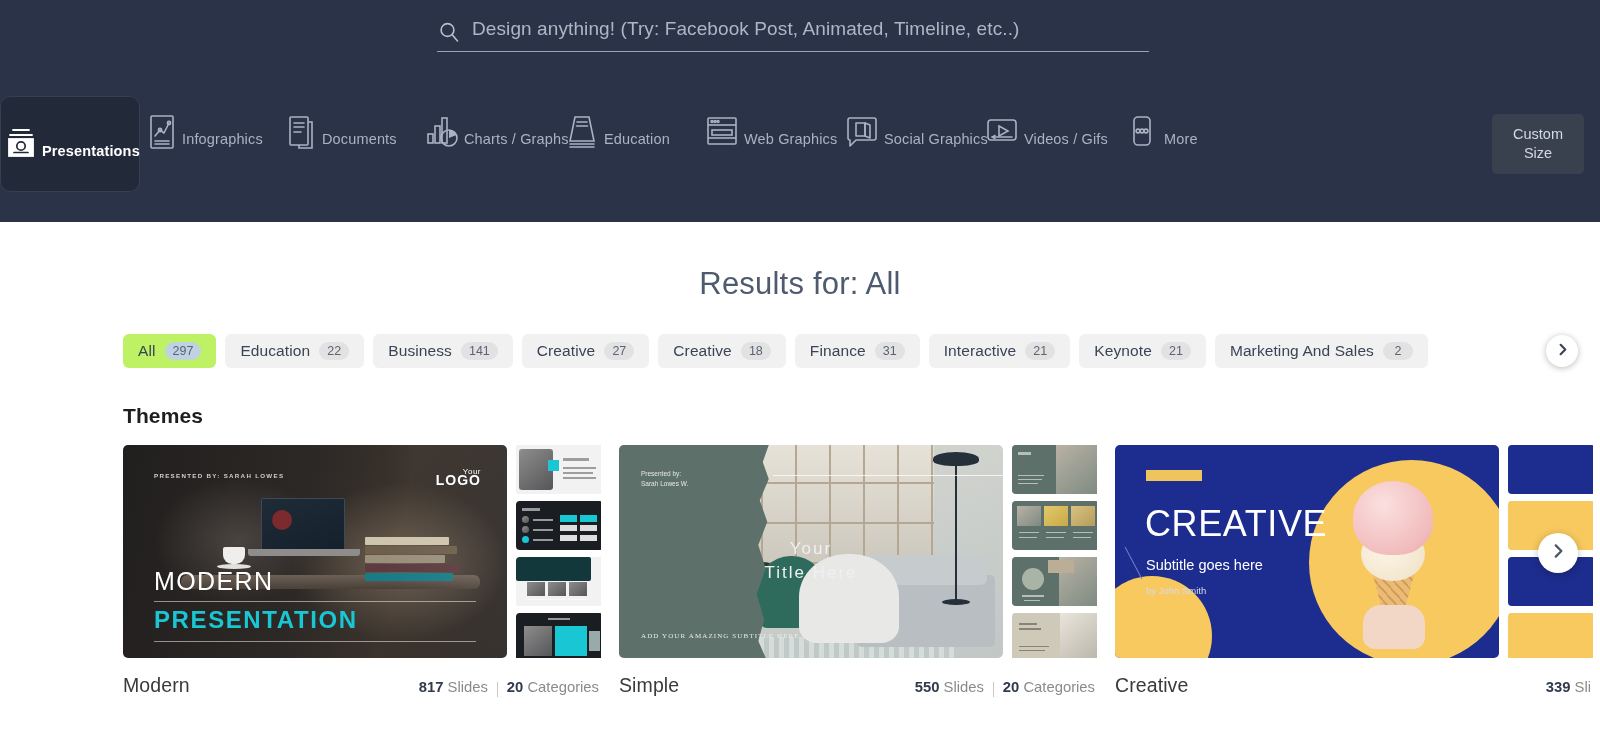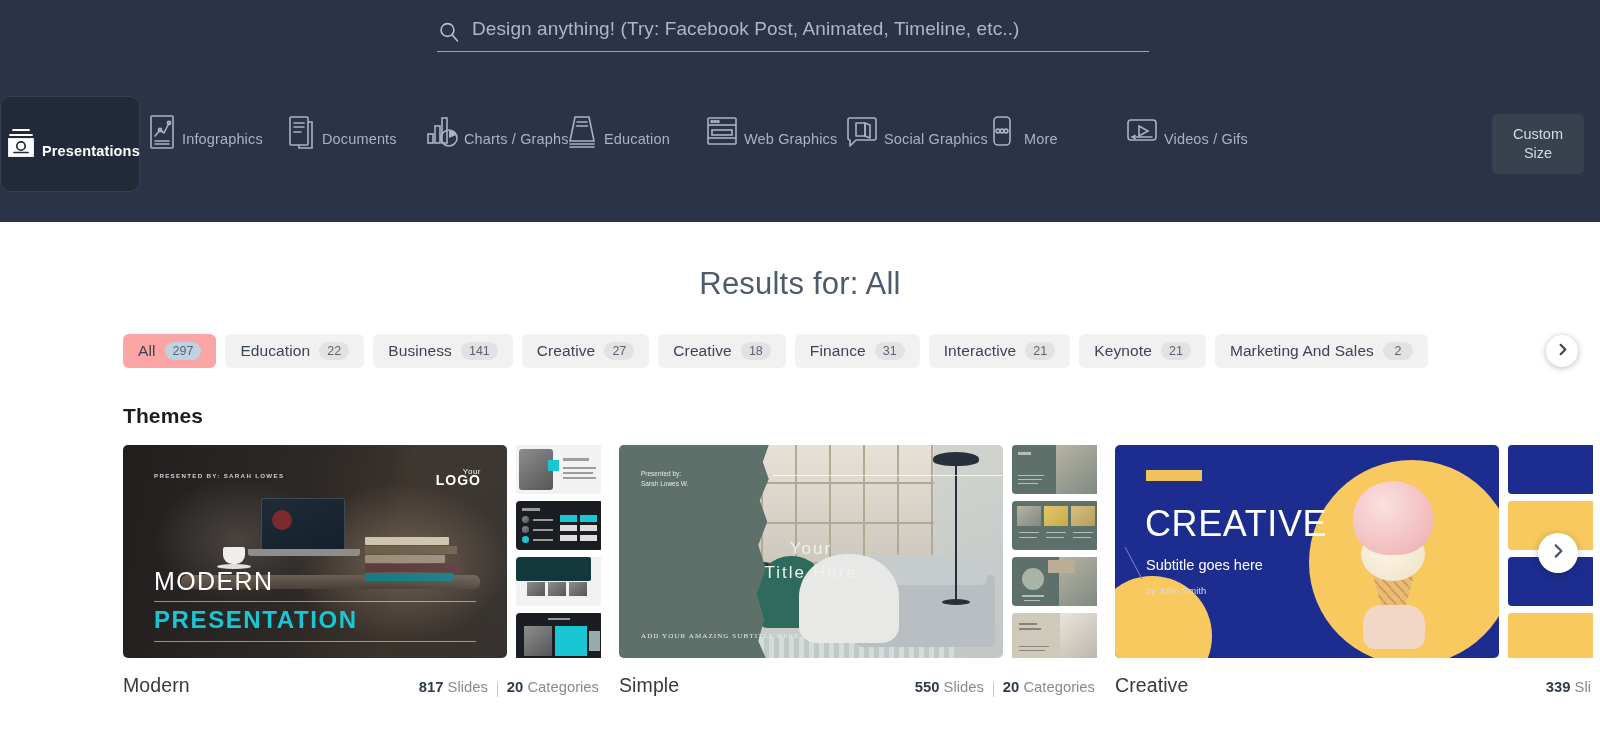--- a/index.html
+++ b/index.html
@@ -125,21 +125,21 @@
     flex: 0 0 auto;
     height: 34px;
     border-radius: 6px;
     background: #f1f1f1;
     display: inline-flex;
     align-items: center;
     padding: 0 15px;
     gap: 9px;
     cursor: pointer;
   }
-  .pill.active { background: #fca5a5; justify-content: space-between; }
+  .pill.active { background: #bef264; justify-content: space-between; }
   .pill .pname {
     font-size: 15.5px;
     color: #3b4456;
     letter-spacing: .1px;
   }
   .pill .pcount {
     font-size: 12.5px;
     color: #5a6375;
     background: #e2e2e2;
     border-radius: 10px;
@@ -444,40 +444,40 @@
           <path d="M10 6 h24 a2 2 0 0 1 2 2 v18 a2 2 0 0 1 -2 2 h-18 l-6 6 v-6 a2 2 0 0 1 -2 -2 v-18 a2 2 0 0 1 2 -2 z"></path>
           <rect x="16" y="11" width="9" height="13"></rect>
           <path d="M25 11 l5 2 v13 l-5 -2 z"></path>
         </svg>
       </span>
       <span class="cat-label">Social Graphics</span>
     </div>
 
     <div class="cat-item">
       <span class="ico">
+        <svg width="44" height="42" viewBox="0 0 44 42" fill="none" stroke="#aab2c3" stroke-width="1.6" stroke-linecap="round">
+          <rect x="8" y="8" width="28" height="20" rx="3"></rect>
+          <path d="M19 14 l9 5 l-9 5 z"></path>
+          <line x1="12" y1="25" x2="32" y2="25"></line>
+          <path d="M15 23.5 l-2.5 1.5 l2.5 1.5"></path>
+        </svg>
+      </span>
+      <span class="cat-label">Videos / Gifs</span>
+    </div>
+
+    <div class="cat-item">
+      <span class="ico">
         <svg width="44" height="42" viewBox="0 0 44 42" fill="none" stroke="#aab2c3" stroke-width="1.6">
           <rect x="14" y="5" width="16" height="28" rx="4"></rect>
           <circle cx="18" cy="19" r="1.9"></circle>
             <circle cx="22" cy="19" r="1.9"></circle>
             <circle cx="26" cy="19" r="1.9"></circle>
         </svg>
       </span>
       <span class="cat-label">More</span>
-    </div>
-
-    <div class="cat-item">
-      <span class="ico">
-        <svg width="44" height="42" viewBox="0 0 44 42" fill="none" stroke="#aab2c3" stroke-width="1.6" stroke-linecap="round">
-          <rect x="8" y="8" width="28" height="20" rx="3"></rect>
-          <path d="M19 14 l9 5 l-9 5 z"></path>
-          <line x1="12" y1="25" x2="32" y2="25"></line>
-          <path d="M15 23.5 l-2.5 1.5 l2.5 1.5"></path>
-        </svg>
-      </span>
-      <span class="cat-label">Videos / Gifs</span>
     </div>
 
     <div class="cat-spacer"></div>
 
     <div class="custom-size">
       <span>Custom</span>
       <span>Size</span>
     </div>
   </div>
 </div>

